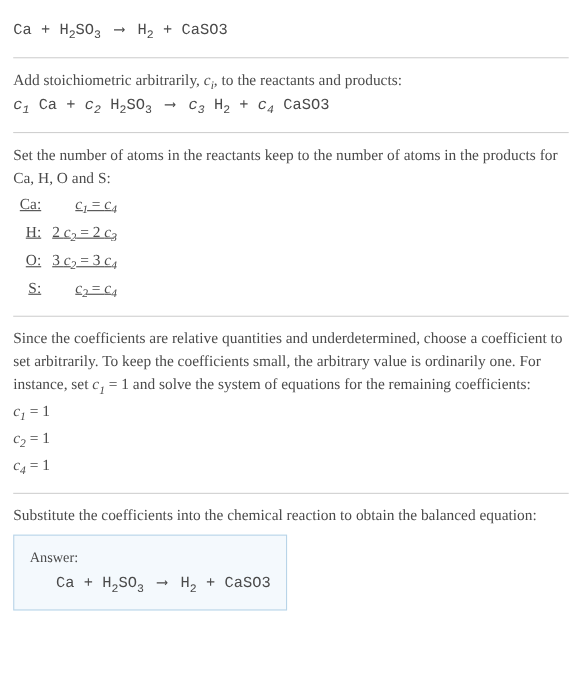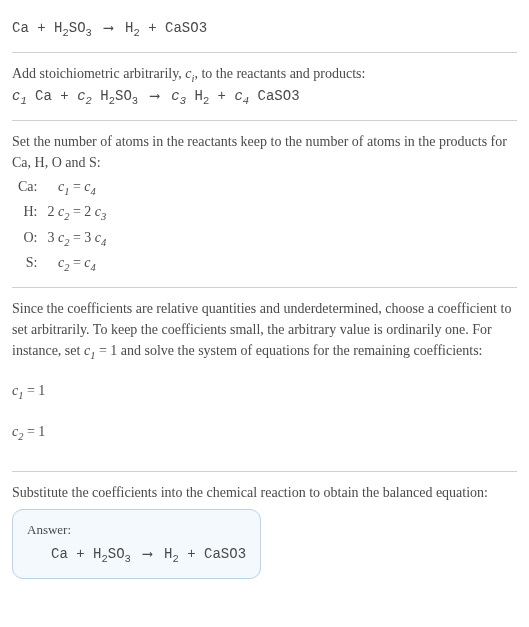--- a/index.html
+++ b/index.html
@@ -38,46 +38,47 @@
       display: inline-block;
       margin: 0 4px;
     }
     .eq-table {
       border-collapse: collapse;
       margin-top: 2px;
     }
     .eq-table td {
       padding: 1px 6px;
       vertical-align: baseline;
+      text-decoration: underline;
     }
     .eq-table td:first-child {
       text-align: right;
       padding-right: 4px;
     }
     .eq-table td:nth-child(2) {
-      text-align: center;
+      text-align: right;
     }
     .answer-box {
       border: 1px solid #b8d4e8;
       background: #f4f9fd;
-      border-radius: 11px;
+      border-radius: 0;
       padding: 10px 14px;
       margin-top: 6px;
       display: inline-block;
       min-width: 240px;
     }
     .answer-label {
       font-size: 13px;
       margin-bottom: 4px;
     }
     .answer-content {
       padding-left: 24px;
     }
     .coef-line {
-      margin: 17px 0;
+      margin: 1px 0;
     }
   </style>
 </head>
 <body>
 
 <div class="section">
   <div class="formula">
     <span>Ca + H<sub>2</sub>SO<sub>3</sub> <span class="arrow">⟶</span> H<sub>2</sub> + CaSO3</span>
   </div>
 </div>
@@ -120,20 +121,21 @@
 </div>
 
 <hr class="divider">
 
 <div class="section">
   <div>
     <span>Since the coefficients are relative quantities and underdetermined, choose a coefficient to set arbitrarily. To keep the coefficients small, the arbitrary value is ordinarily one. For instance, set </span><span class="italic">c<sub>1</sub></span><span> = 1 and solve the system of equations for the remaining coefficients:</span>
   </div>
   <div class="coef-line"><span class="italic">c<sub>1</sub></span><span> = 1</span></div>
   <div class="coef-line"><span class="italic">c<sub>2</sub></span><span> = 1</span></div>
+  <div class="coef-line"><span class="italic">c<sub>4</sub></span><span> = 1</span></div>
 </div>
 
 <hr class="divider">
 
 <div class="section">
   <div>Substitute the coefficients into the chemical reaction to obtain the balanced equation:</div>
   <div class="answer-box">
     <div class="answer-label">Answer:</div>
     <div class="answer-content formula">
       Ca + H<sub>2</sub>SO<sub>3</sub> <span class="arrow">⟶</span> H<sub>2</sub> + CaSO3

